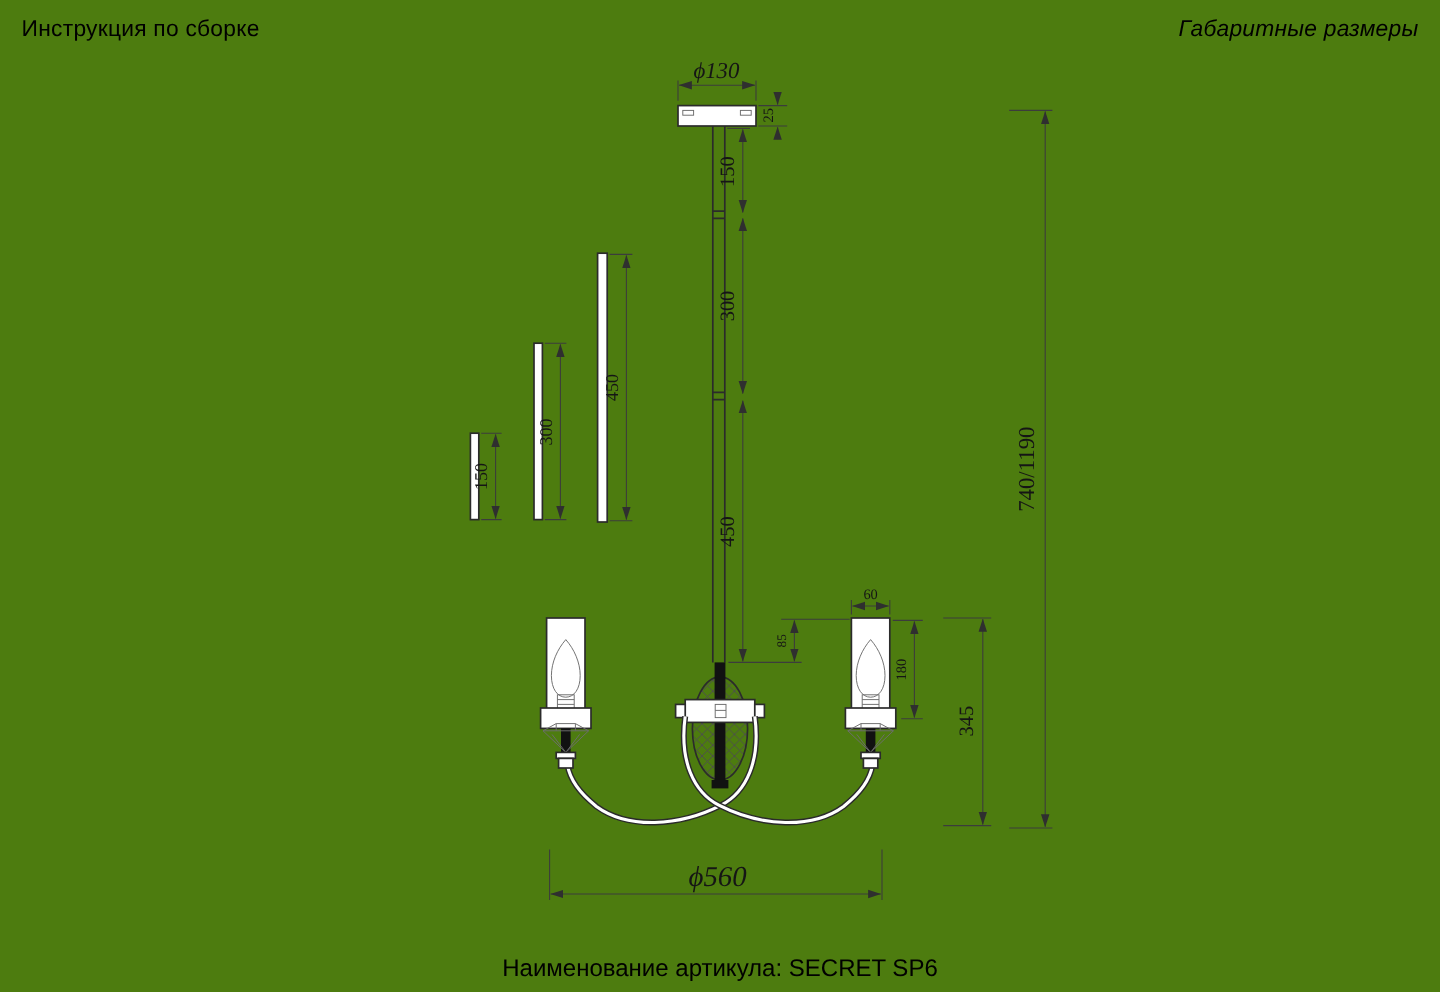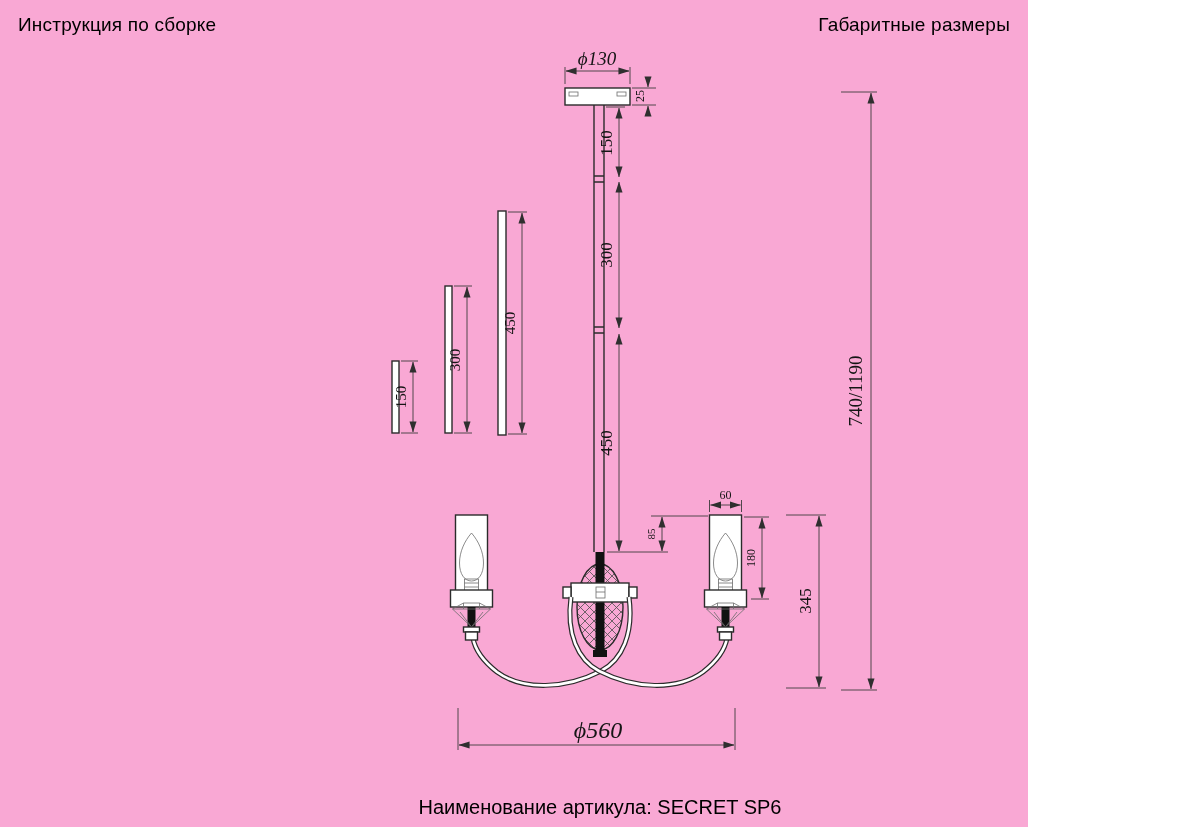--- a/index.html
+++ b/index.html
@@ -1,20 +1,20 @@
 <!DOCTYPE html>
 <html><head>
 <meta charset="utf-8">
 <style>
   html,body{margin:0;padding:0;background:#ffffff;}
-  .canvas{position:relative;width:1028px;height:827px;background:#f9a8d4;overflow:hidden;
+  .canvas{position:relative;width:1200px;height:827px;background:#4d7c0f;overflow:hidden;
           font-family:"Liberation Sans",sans-serif;color:#000;}
   .title{position:absolute;top:14px;font-size:19px;letter-spacing:0.2px;color:#000;}
   .title.left{left:18px;}
-  .title.right{right:18px;text-align:left;}
+  .title.right{right:18px;text-align:left;font-style:italic;}
   .footer{position:absolute;top:796px;left:0;width:1200px;text-align:center;font-size:20px;color:#000;}
   svg{position:absolute;left:0;top:0;}
   .ln{stroke:#2b2b2b;stroke-width:1.4;fill:none;}
   .lnf{stroke:#2b2b2b;stroke-width:1.4;fill:#ffffff;}
   .thin{stroke:#6d6d6d;stroke-width:0.8;fill:none;}
   .dim{stroke:#3c3c3c;stroke-width:0.9;fill:none;}
   .blk{fill:#111;stroke:none;}
   text{font-family:"Liberation Serif",serif;fill:#151515;}
   .t11{font-size:11px;} .t12{font-size:12px;} .t15{font-size:15px;}
   .t17{font-size:17px;} .t19{font-size:19px;} .t24{font-size:24px;}

